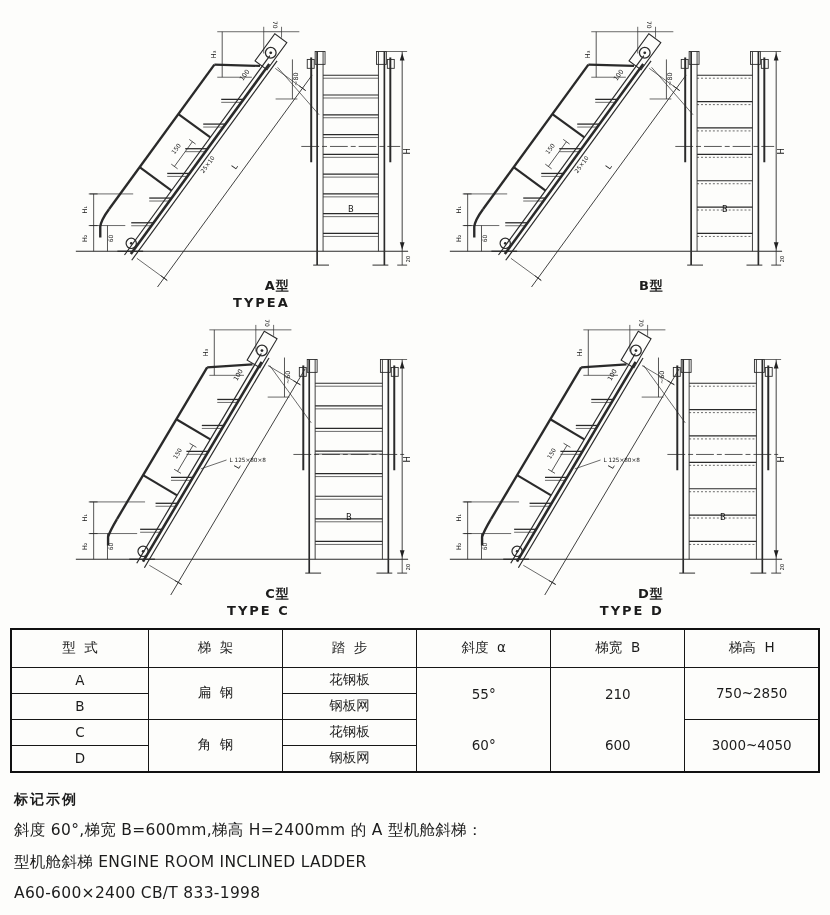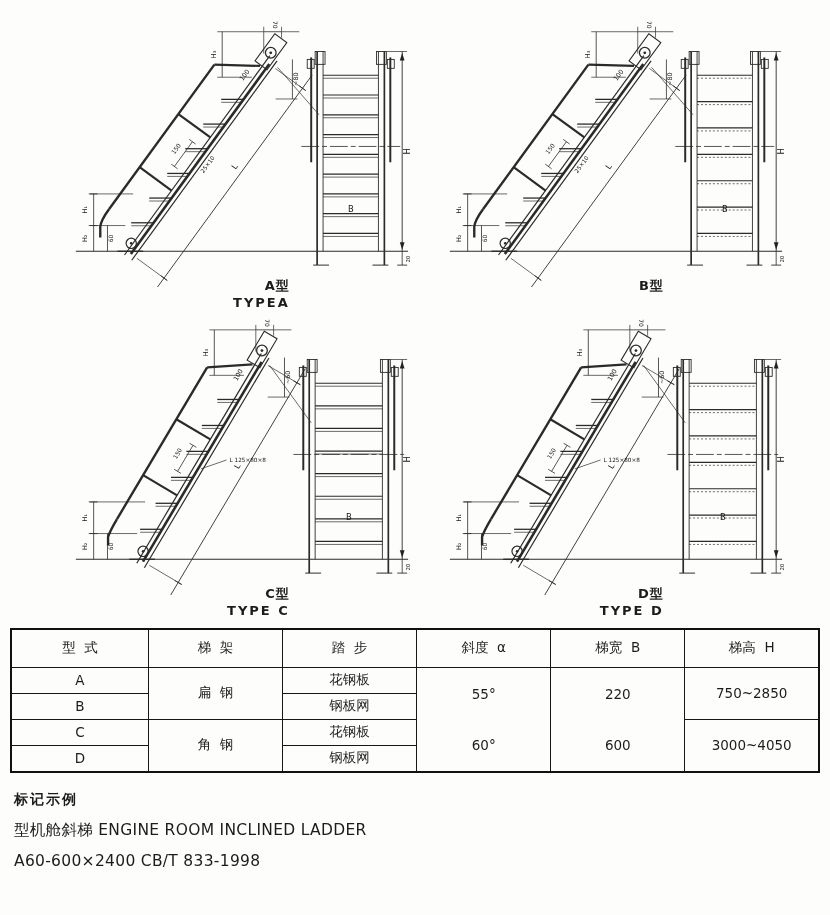--- a/index.html
+++ b/index.html
@@ -523,21 +523,21 @@
         <th>梯宽  B</th>
         <th>梯高  H</th>
       </tr>
     </thead>
     <tbody>
       <tr>
         <td>A</td>
         <td rowspan="2">扁  钢</td>
         <td>花钢板</td>
         <td rowspan="2" class="nb">55°</td>
-        <td rowspan="2" class="nb">220</td>
+        <td rowspan="2" class="nb">210</td>
         <td rowspan="2">750~2850</td>
       </tr>
       <tr>
         <td>B</td>
         <td>钢板网</td>
       </tr>
       <tr>
         <td>C</td>
         <td rowspan="2">角  钢</td>
         <td>花钢板</td>
@@ -547,17 +547,18 @@
       </tr>
       <tr>
         <td>D</td>
         <td>钢板网</td>
       </tr>
     </tbody>
   </table>
 
   <div class="example">
     <div class="ex-title">标记示例</div>
+    <div class="ex-line">斜度 60°,梯宽 B=600mm,梯高 H=2400mm 的 A 型机舱斜梯：</div>
     <div class="ex-line"><span>型机舱斜梯</span> <span>ENGINE ROOM INCLINED LADDER</span></div>
     <div class="ex-line">A60-600×2400 CB/T 833-1998</div>
   </div>
 
 </div>
 
 </body></html>

